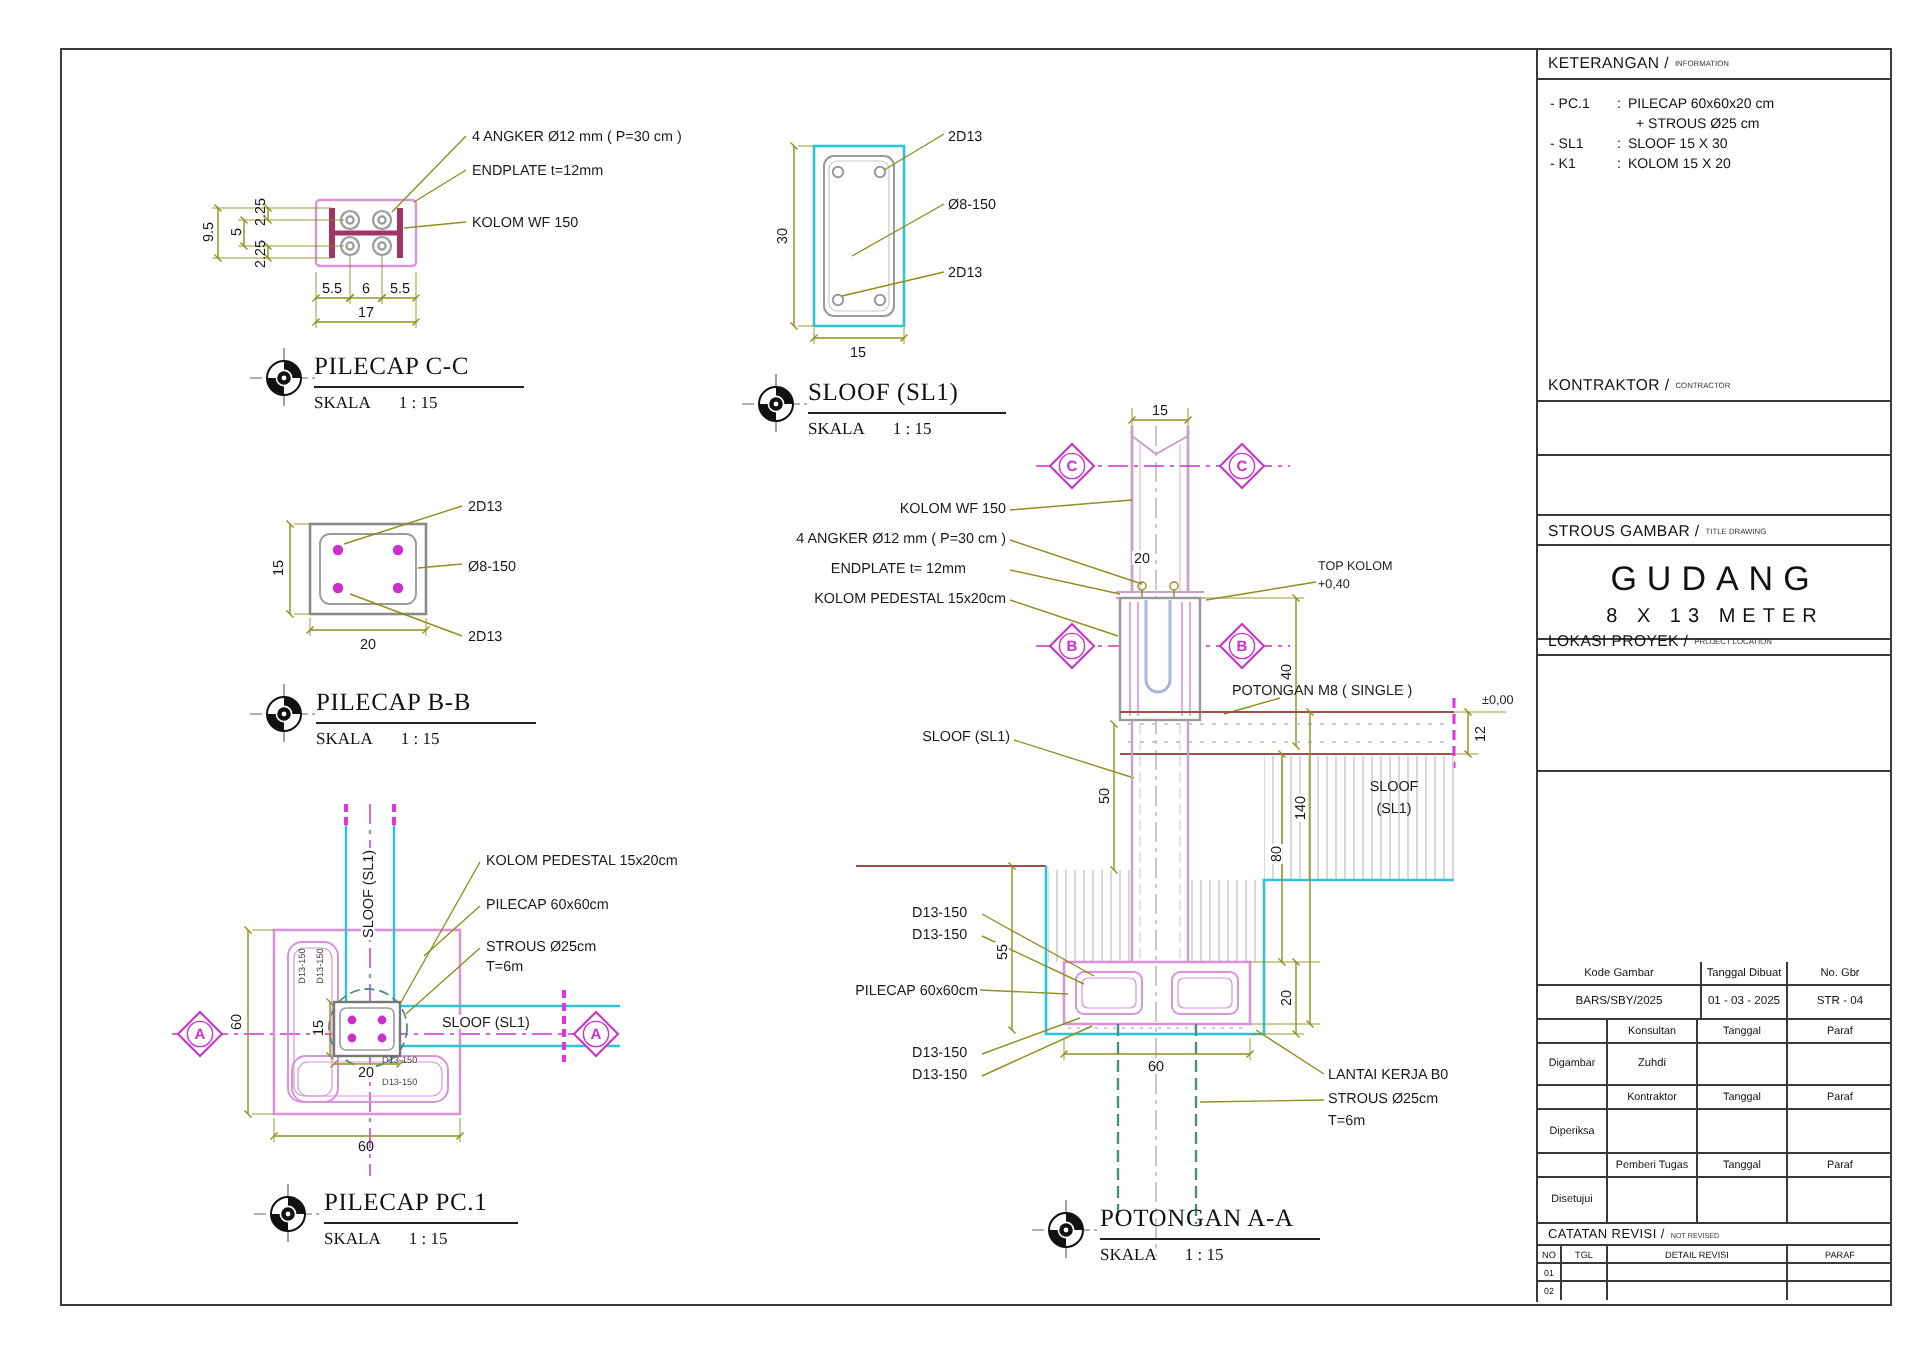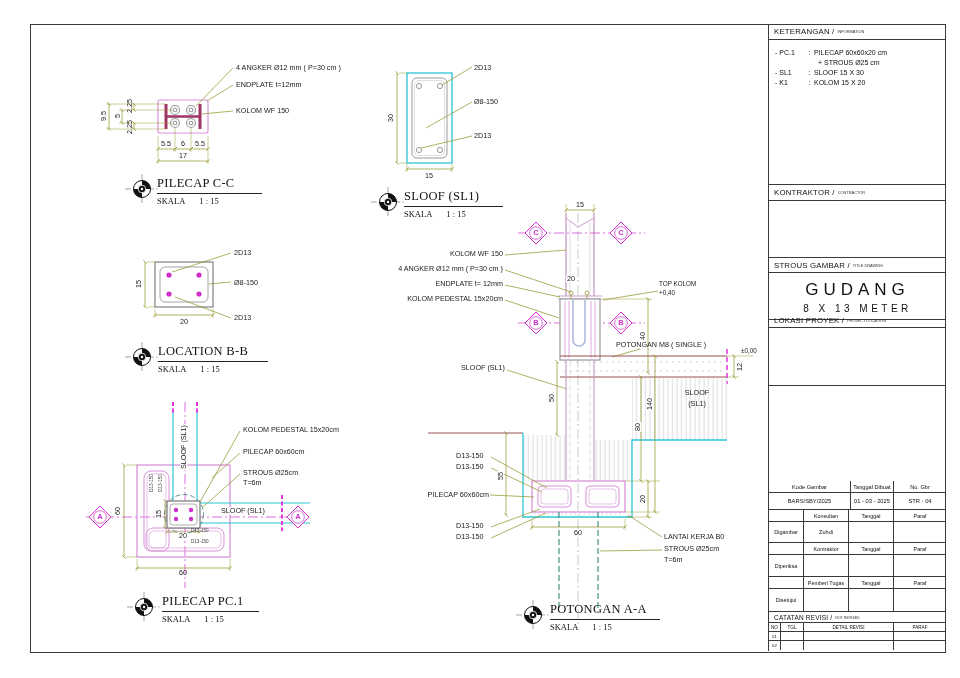--- a/index.html
+++ b/index.html
@@ -333,21 +333,21 @@
     <span class="lb tiny la" style="left:191px;top:542px">D13-150</span>
     <span class="lb rot" style="left:118px;top:511px">60</span>
     <span class="lb rot bg" style="left:159px;top:514px">15</span>
     <span class="lb ctr bg" style="left:183px;top:536px">20</span>
     <span class="lb ctr" style="left:183px;top:573px">60</span>
     <span class="lb mk ctr" style="left:100px;top:517px">A</span>
     <span class="lb mk ctr" style="left:298px;top:517px">A</span>
 
     <span class="lb ra" style="left:503px;top:254px">KOLOM WF 150</span>
     <span class="lb ra" style="left:503px;top:269px">4 ANGKER Ø12 mm ( P=30 cm )</span>
-    <span class="lb ra" style="left:503px;top:284px">ENDPLATE t= 12mm</span>
+    <span class="lb ra" style="left:483px;top:284px">ENDPLATE t= 12mm</span>
     <span class="lb ra" style="left:503px;top:299px">KOLOM PEDESTAL 15x20cm</span>
     <span class="lb ra" style="left:505px;top:368px">SLOOF (SL1)</span>
     <span class="lb sm la" style="left:659px;top:284px">TOP KOLOM</span>
     <span class="lb sm la" style="left:659px;top:293px">+0,40</span>
     <span class="lb la" style="left:616px;top:345px">POTONGAN M8 ( SINGLE )</span>
     <span class="lb sm la" style="left:741px;top:351px">±0,00</span>
     <span class="lb ctr" style="left:697px;top:393px">SLOOF</span>
     <span class="lb ctr" style="left:697px;top:404px">(SL1)</span>
     <span class="lb la" style="left:456px;top:456px">D13-150</span>
     <span class="lb la" style="left:456px;top:467px">D13-150</span>
@@ -374,35 +374,35 @@
 
     <div class="tbox" style="left:157px;top:176px;width:105px">
       <div class="ttl">PILECAP C-C</div>
       <div class="skr"><span>SKALA</span><span class="s2">1 : 15</span></div>
     </div>
     <div class="tbox" style="left:404px;top:189px;width:99px">
       <div class="ttl">SLOOF (SL1)</div>
       <div class="skr"><span>SKALA</span><span class="s2">1 : 15</span></div>
     </div>
     <div class="tbox" style="left:158px;top:344px;width:110px">
-      <div class="ttl">LOCATION B-B</div>
+      <div class="ttl">PILECAP B-B</div>
       <div class="skr"><span>SKALA</span><span class="s2">1 : 15</span></div>
     </div>
     <div class="tbox" style="left:162px;top:594px;width:97px">
       <div class="ttl">PILECAP PC.1</div>
       <div class="skr"><span>SKALA</span><span class="s2">1 : 15</span></div>
     </div>
     <div class="tbox" style="left:550px;top:602px;width:110px">
       <div class="ttl">POTONGAN A-A</div>
       <div class="skr"><span>SKALA</span><span class="s2">1 : 15</span></div>
     </div>
   </div>
 
   <div class="panel">
-    <div class="sec" style="top:0;height:161px">
+    <div class="sec" style="top:0;height:204px">
       <div class="hdr" style="height:16px">
         <span class="big">KETERANGAN /</span>
         <span class="sub">INFORMATION</span>
       </div>
       <div class="legend">
         <div class="lrow">
           <span class="lcode">- PC.1</span>
           <span class="lsep">:</span>
           <span class="ldesc">PILECAP 60x60x20 cm</span>
         </div>

